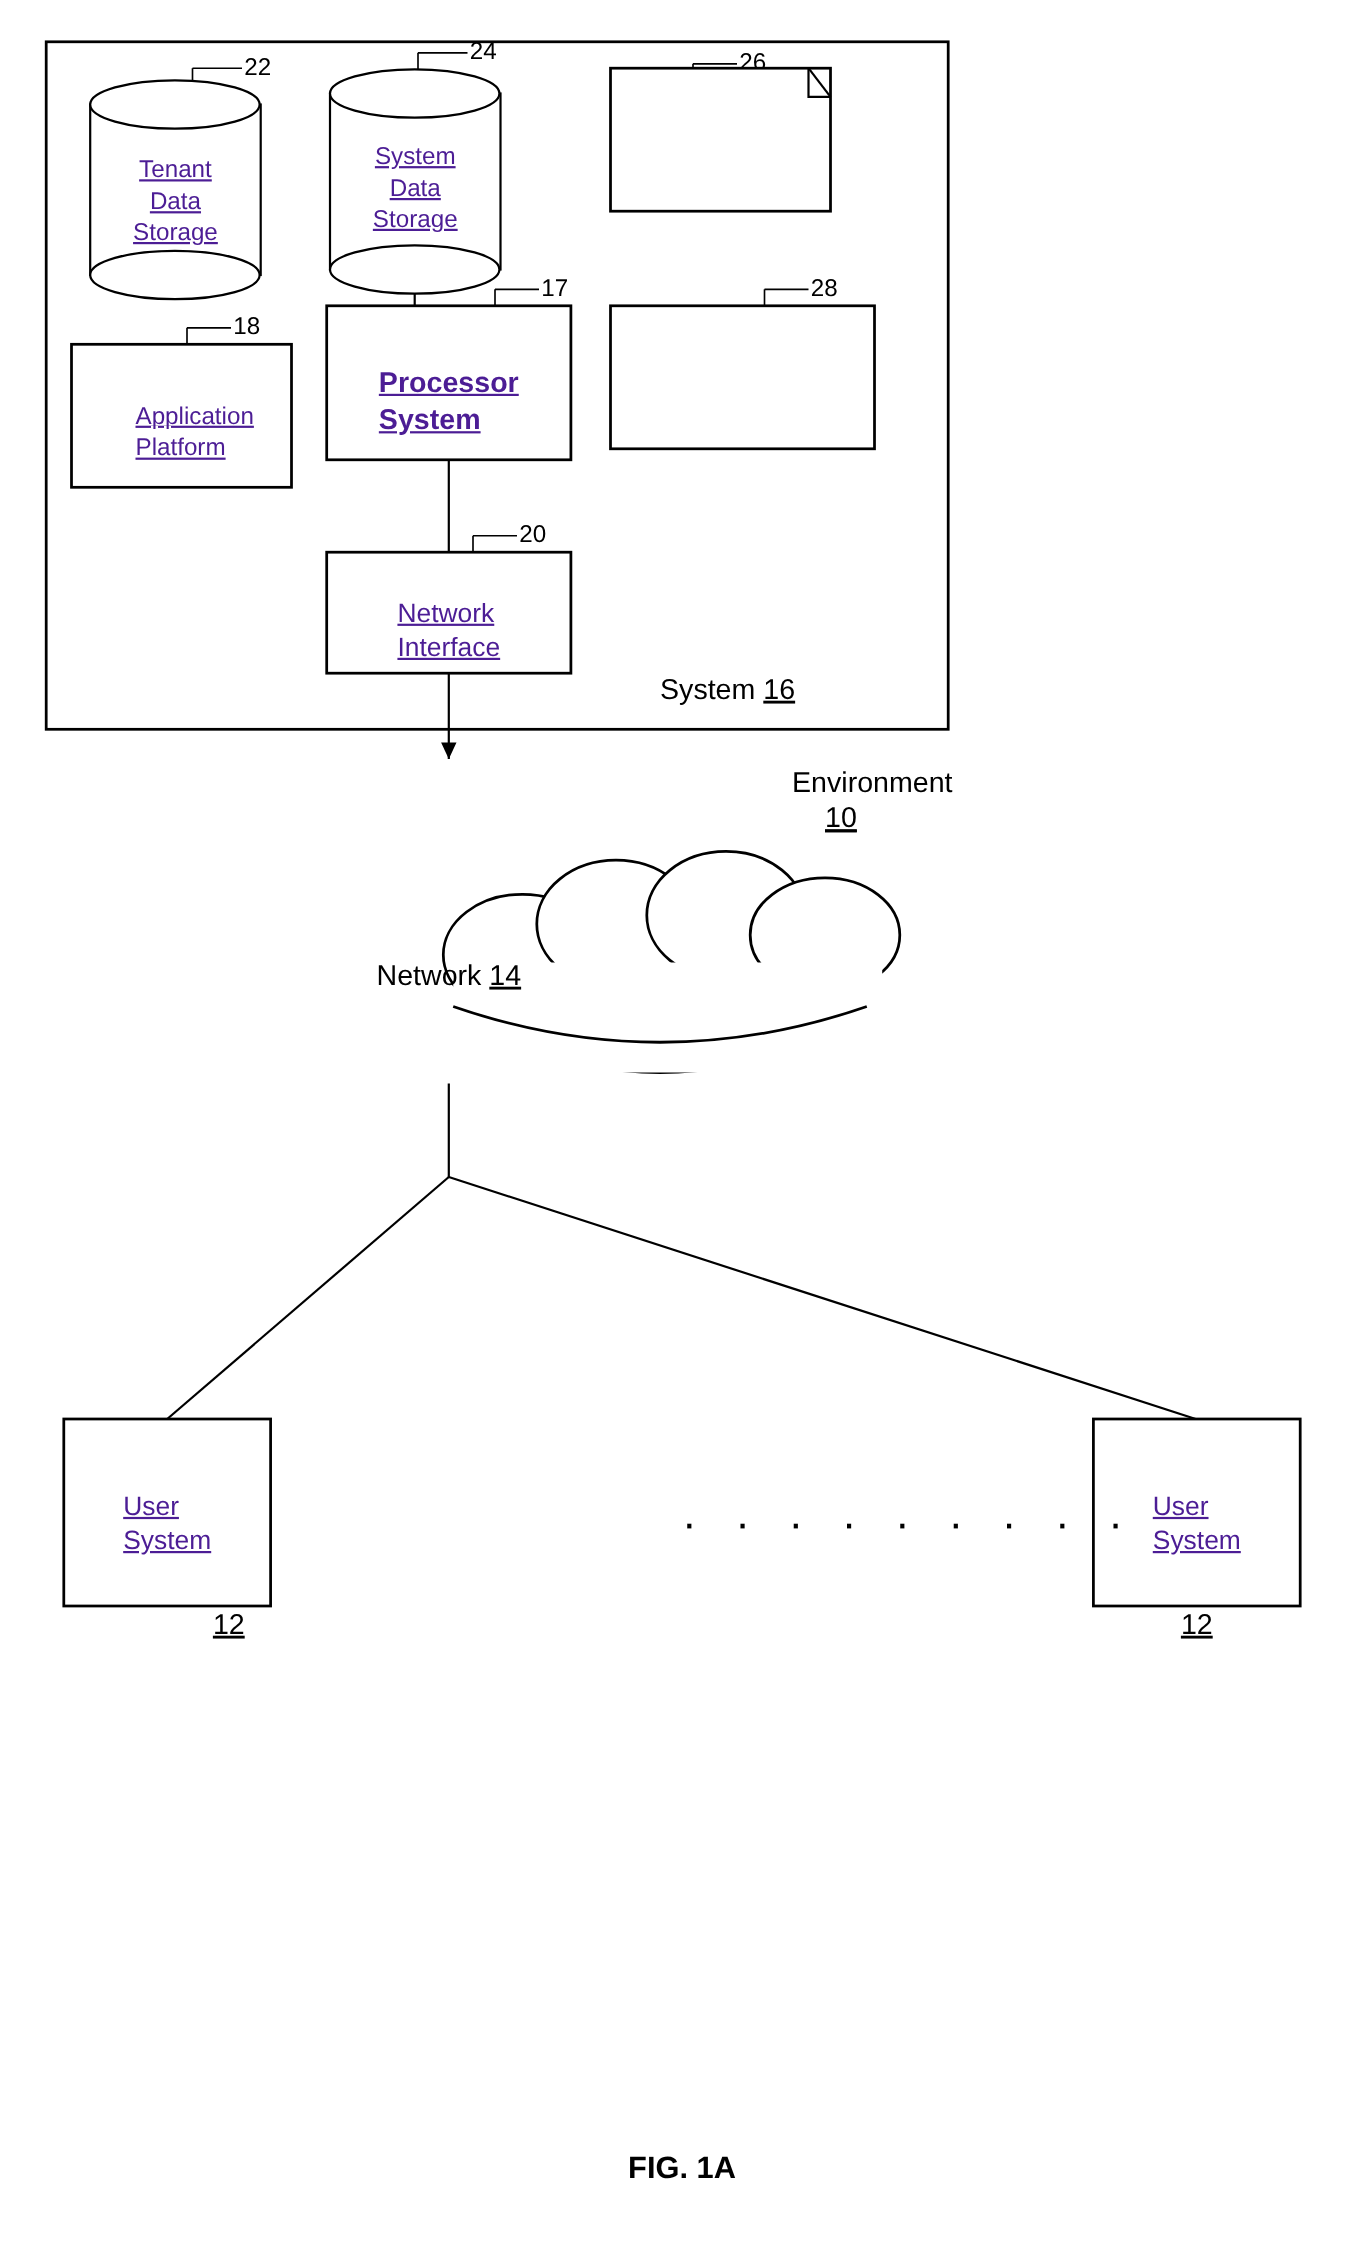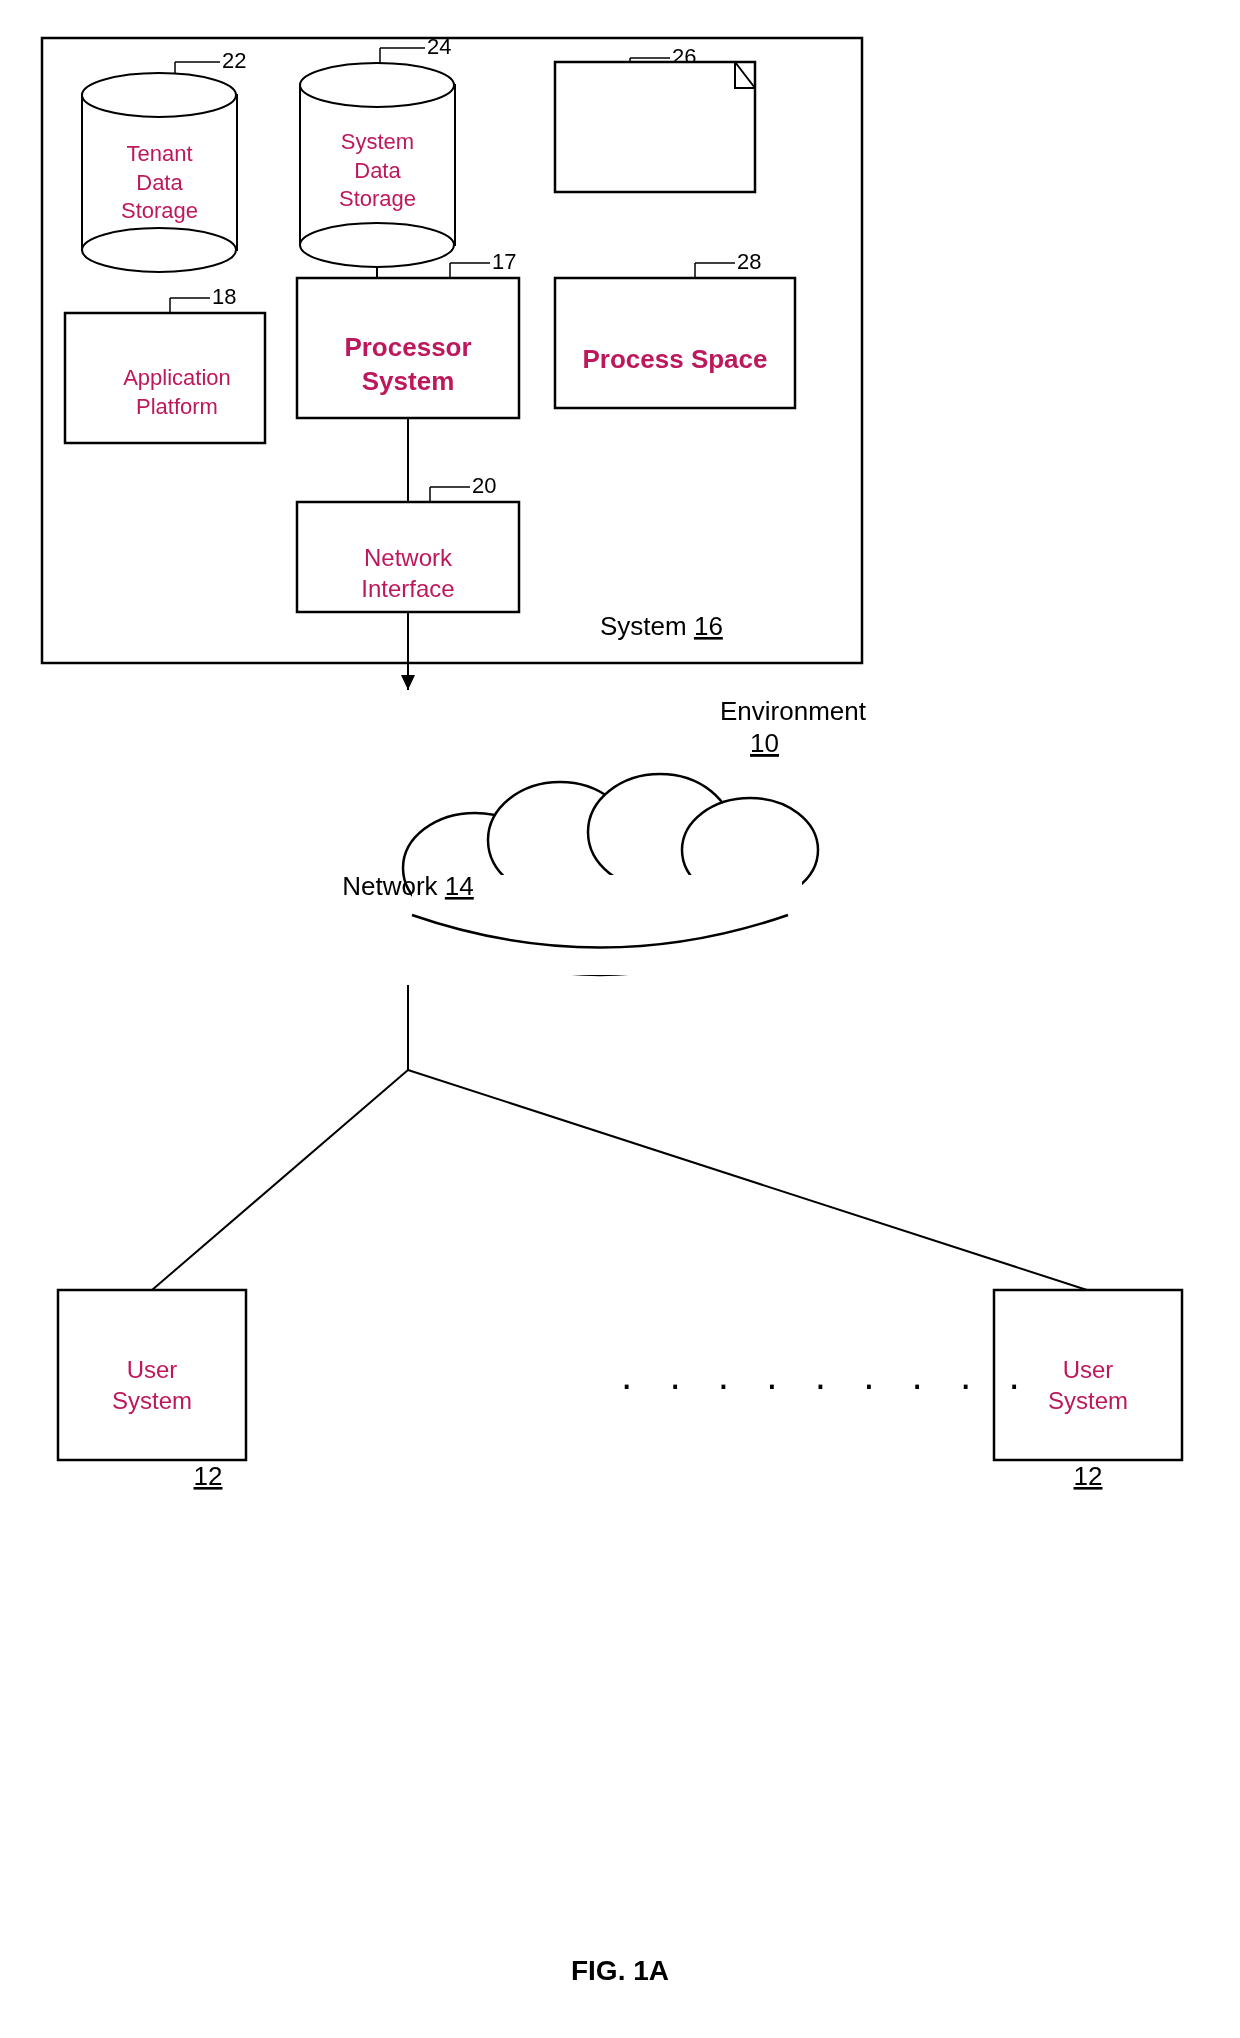--- a/index.html
+++ b/index.html
@@ -16,23 +16,24 @@
       position: relative;
       width: 1240px;
       height: 2038px;
       background: #fff;
       padding-left: 43px;
     }
 
     .box-label {
       font-size: 22px;
       font-weight: normal;
-      text-align: center;
+      text-align: left;
       line-height: 1.3;
-      color: #be185d;
+      color: #4c1d95;
+      text-decoration: underline;
     }
 
     
     .lines-overlay {
       position: absolute;
       top: 0;
       left: 0;
       width: 1240px;
       height: 2038px;
       pointer-events: none;
@@ -161,23 +162,20 @@
     <span class="box-label" style="white-space:pre-line;font-size:22px;">System
 Data
 Storage</span>
   </div>
 
 
   <div style="position:absolute;top:295px;left:297px;width:222px;text-align:center;display:flex;flex-direction:column;align-items:center;justify-content:center;height:140px;">
     <span class="box-label" style="font-size:26px;font-weight:bold;">Processor<br>System</span>
   </div>
 
-  <div style="position:absolute;top:295px;left:555px;width:240px;text-align:center;display:flex;flex-direction:column;align-items:center;justify-content:center;height:130px;">
-    <span class="box-label" style="font-size:26px;font-weight:bold;">Process Space</span>
-  </div>
 
   <div style="position:absolute;top:328px;left:65px;width:200px;text-align:center;display:flex;flex-direction:column;align-items:center;justify-content:center;height:130px;margin-left:12px;">
     <span class="box-label" style="font-size:22px;">Application<br>Platform</span>
   </div>
 
   <div style="position:absolute;top:518px;left:297px;width:222px;text-align:center;display:flex;flex-direction:column;align-items:center;justify-content:center;height:110px;">
     <span class="box-label" style="font-size:24px;">Network<br>Interface</span>
   </div>
 
   <div style="position:absolute;top:1310px;left:58px;width:188px;text-align:center;display:flex;flex-direction:column;align-items:center;justify-content:center;height:150px;">

